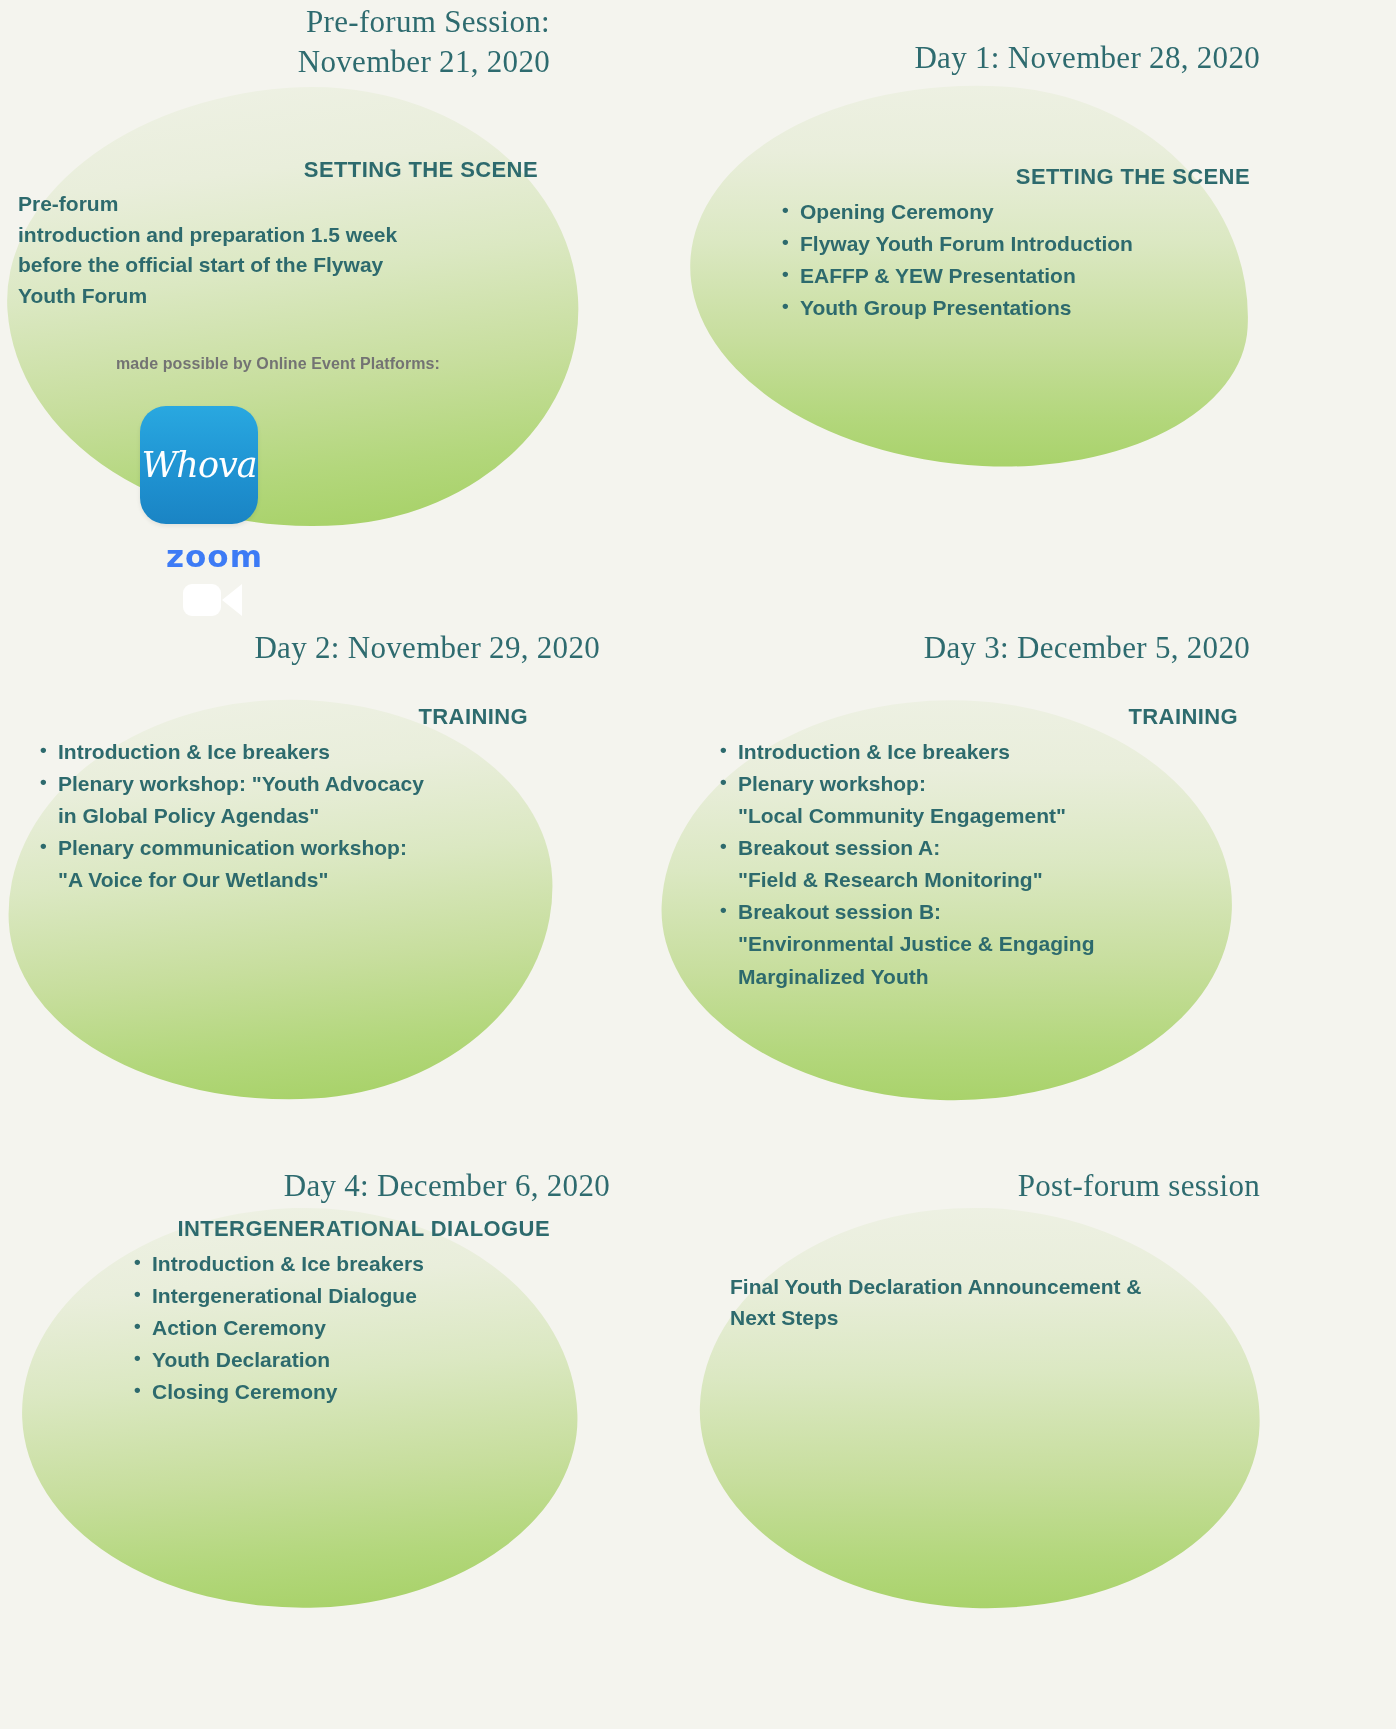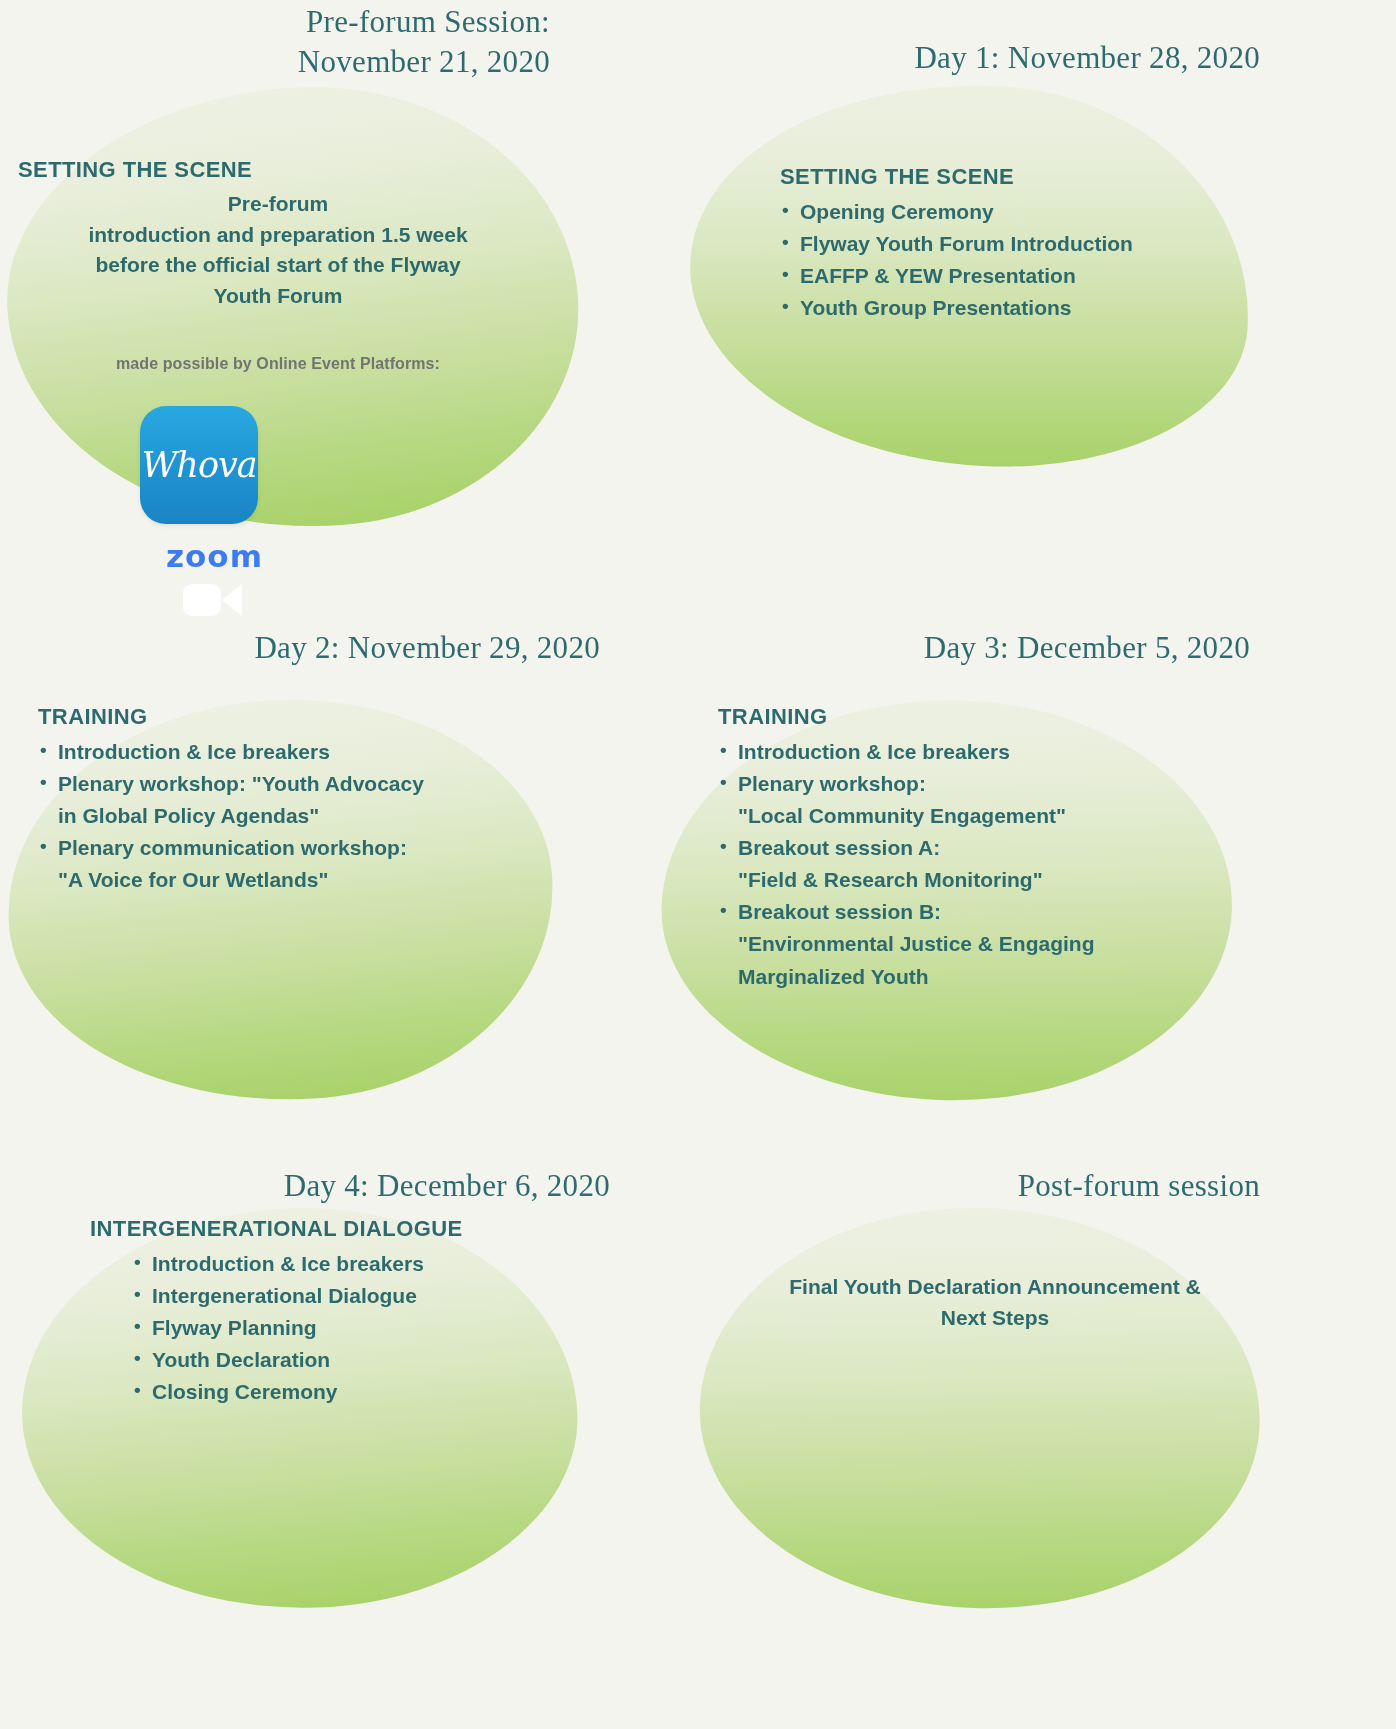--- a/index.html
+++ b/index.html
@@ -69,28 +69,28 @@
   
   .content{
     position:absolute;
     z-index:6;
     color:#2d6a6d;
     font-weight:bold;
   }
   .cat{
     font-size:22px;
     letter-spacing:.4px;
-    text-align:left;
+    text-align:right;
     margin:0 0 4px 0;
     line-height:1.35;
   }
   .para{
     font-size:21px;
     line-height:1.47;
-    text-align:center;
+    text-align:left;
     margin:0;
     white-space:pre-line;
   }
   ul.bullets{
     list-style:none;
     margin:0; padding:0;
     font-size:21px;
     line-height:1.53;
   }
   ul.bullets li{
@@ -288,21 +288,21 @@
   <div class="section" id="sec-d4">
     <div class="blob b5"></div>
 
     <div class="day-title">Day 4: December 6, 2020</div>
 
     <div class="content">
       <div class="cat">INTERGENERATIONAL DIALOGUE</div>
       <ul class="bullets" style="padding-left:42px">
         <li>Introduction &amp; Ice breakers</li>
         <li>Intergenerational Dialogue</li>
-        <li>Flyway Planning</li>
+        <li>Action Ceremony</li>
         <li>Youth Declaration</li>
         <li>Closing Ceremony</li>
       </ul>
     </div>
   </div>
 
   <div class="section" id="sec-post">
     <div class="blob b6"></div>
 
     <div class="day-title">Post-forum session</div>

